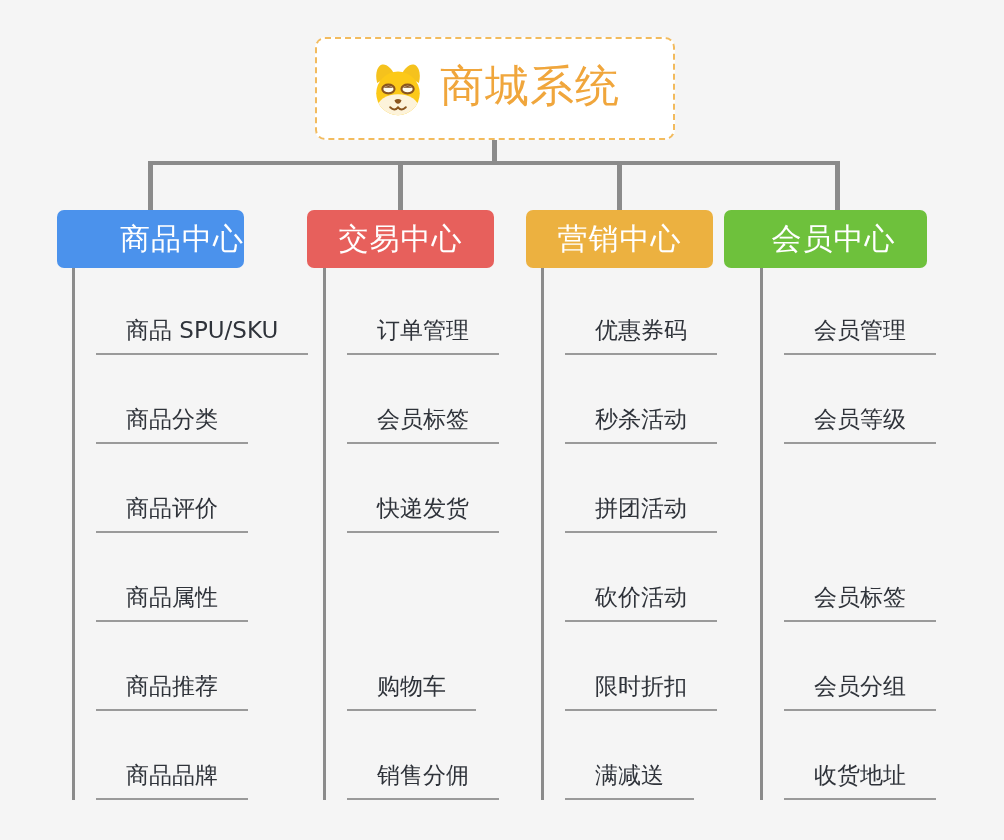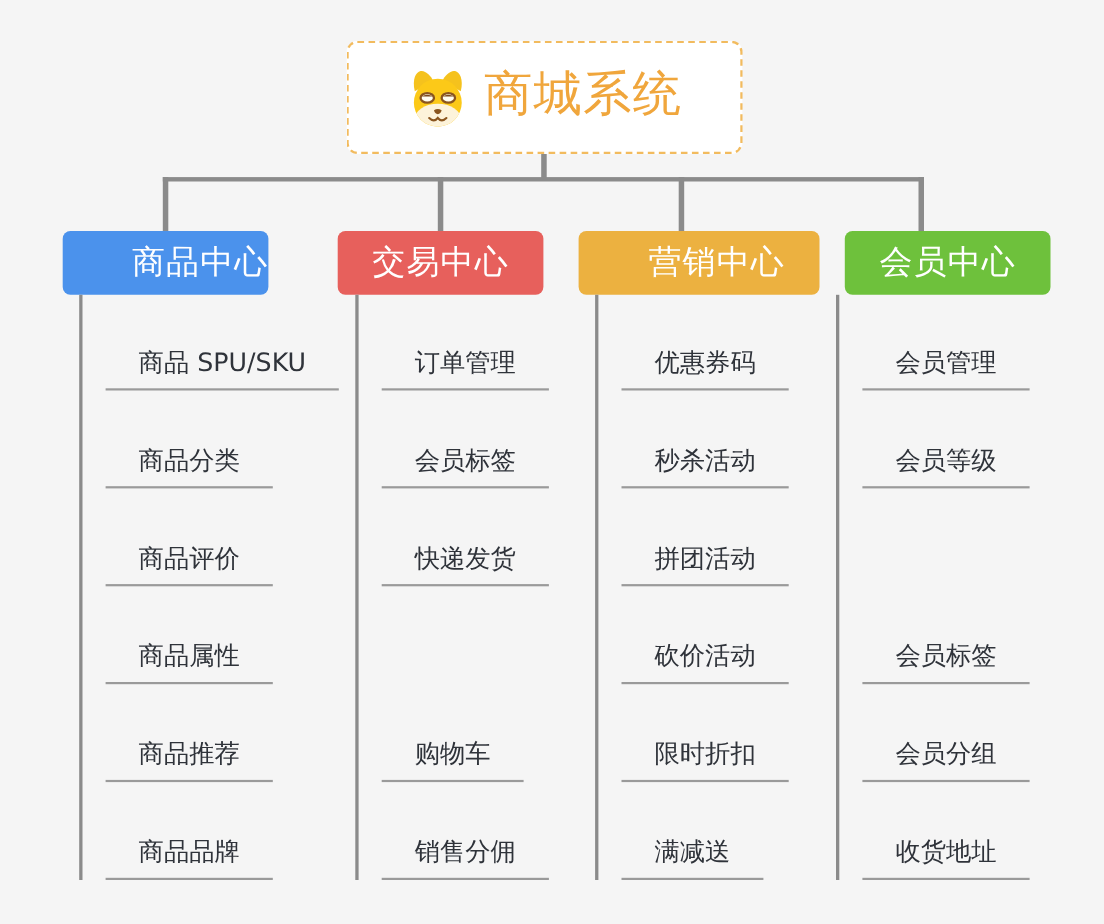--- a/index.html
+++ b/index.html
@@ -28,21 +28,21 @@
   .bus{left:148px;top:161px;width:692px;height:4px;}
   .stub{top:161px;width:5px;height:50px;}
   .stub-1{left:148px;} .stub-2{left:398px;} .stub-3{left:617px;} .stub-4{left:835px;}
 
   
   .branch-header{
     position:absolute;top:210px;width:187px;height:58px;border-radius:7px;
     display:flex;align-items:center;justify-content:center;
     color:#ffffff;font-size:30px;line-height:1;letter-spacing:1px;white-space:nowrap;
   }
-  .bh-1{left:57px;} .bh-2{left:307px;} .bh-3{left:526px;padding-left:32px;} .bh-4{left:768px;}
+  .bh-1{left:57px;} .bh-2{left:307px;} .bh-3{left:526px;} .bh-4{left:724px;padding-left:16px;}
 
   
   .trunk{position:absolute;top:268px;width:3px;height:532px;background:#8b8b8b;}
   .tr-1{left:72px;} .tr-2{left:323px;} .tr-3{left:541px;} .tr-4{left:760px;}
 
   
   .leaf{
     position:absolute;height:44px;box-sizing:border-box;
     display:flex;align-items:flex-end;
     padding:0 30px 8px 30px;

